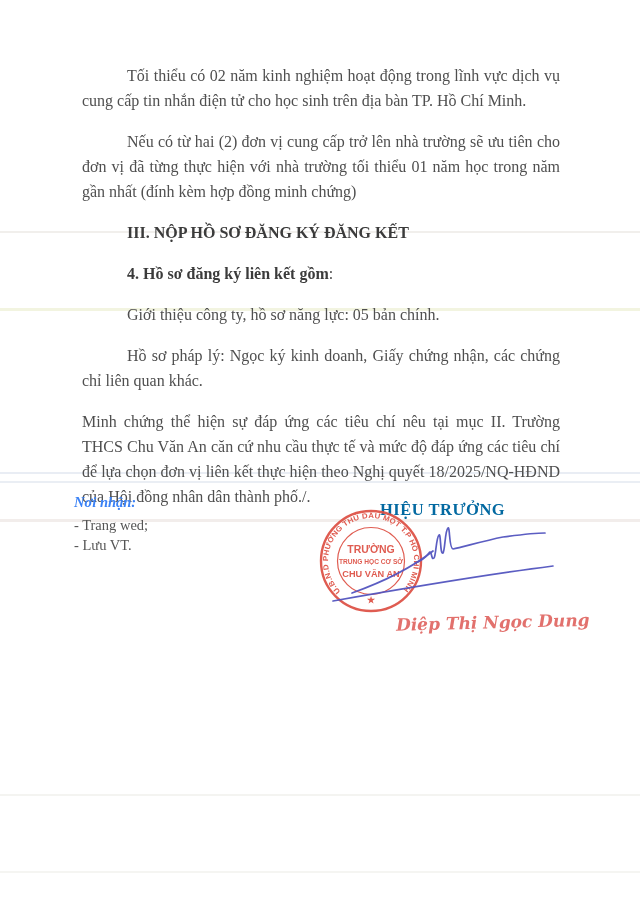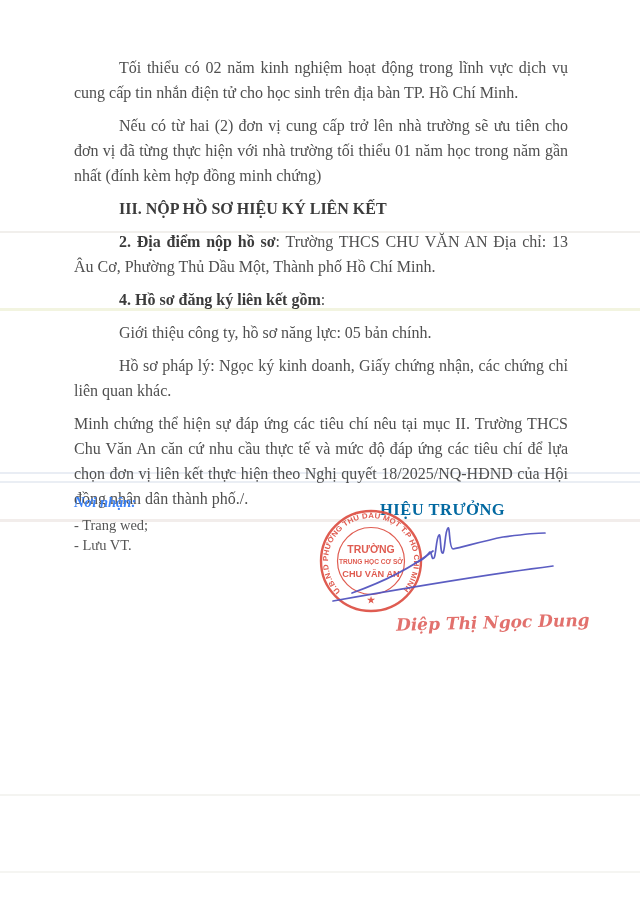--- a/index.html
+++ b/index.html
@@ -11,21 +11,21 @@
     font-family:"Liberation Serif", serif;
   }
   .scanline{position:absolute;left:0;width:640px;pointer-events:none;}
   .content{
     position:absolute;
     left:66px;top:47px;width:510px;
     font-size:16px;line-height:25px;
     color:#4f4f4f;
     text-align:justify;
   }
-  .content p{margin:8px;}
+  .content p{margin:16px;}
   .indent{text-indent:45px;}
   .content b, .heading{color:#3b3b3b;}
   .heading{font-weight:bold;}
   .footer-left{
     position:absolute;left:74px;top:492px;
     font-size:14.5px;line-height:20px;color:#555;
   }
   .recipients-label{font-weight:bold;font-style:italic;color:#3b82f6;margin-bottom:3px;}
   .signer-title{
     position:absolute;left:380px;top:500px;width:100px;
@@ -54,22 +54,21 @@
   <div class="scanline" style="top:308px;height:3px;background:#eef0d6;opacity:.75;"></div>
   <div class="scanline" style="top:472px;height:2px;background:#e9edf4;"></div>
   <div class="scanline" style="top:481px;height:2px;background:#eaeef4;"></div>
   <div class="scanline" style="top:519px;height:3px;background:#efe9e6;opacity:.8;"></div>
   <div class="scanline" style="top:794px;height:2px;background:#f4f4f1;"></div>
   <div class="scanline" style="top:871px;height:2px;background:#f5f5f2;"></div>
 
   <div class="content">
     <p class="indent">Tối thiểu có 02 năm kinh nghiệm hoạt động trong lĩnh vực dịch vụ cung cấp tin nhắn điện tử cho học sinh trên địa bàn TP. Hồ Chí Minh.</p>
     <p class="indent">Nếu có từ hai (2) đơn vị cung cấp trở lên nhà trường sẽ ưu tiên cho đơn vị đã từng thực hiện với nhà trường tối thiểu 01 năm học trong năm gần nhất (đính kèm hợp đồng minh chứng)</p>
-    <p class="indent heading">III. NỘP HỒ SƠ HIỆU KÝ LIÊN KẾT</p>
-    <p class="indent"><b>2. Địa điểm nộp hồ sơ</b><span>: Trường THCS CHU VĂN AN Địa chỉ: 13 Âu Cơ, Phường Thủ Dầu Một, Thành phố Hồ Chí Minh.</span></p>
+    <p class="indent heading">III. NỘP HỒ SƠ ĐĂNG KÝ ĐĂNG KẾT</p>
     <p class="indent"><b>4. Hồ sơ đăng ký liên kết gồm</b><span>:</span></p>
     <p class="indent">Giới thiệu công ty, hồ sơ năng lực: 05 bản chính.</p>
     <p class="indent">Hồ sơ pháp lý: Ngọc ký kinh doanh, Giấy chứng nhận, các chứng chỉ liên quan khác.</p>
     <p>Minh chứng thể hiện sự đáp ứng các tiêu chí nêu tại mục II. Trường THCS Chu Văn An căn cứ nhu cầu thực tế và mức độ đáp ứng các tiêu chí để lựa chọn đơn vị liên kết thực hiện theo Nghị quyết 18/2025/NQ-HĐND của Hội đồng nhân dân thành phố./.</p>
   </div>
 
   <div class="footer-left">
     <div class="recipients-label">Nơi nhận:</div>
     <div>- Trang wed;</div>
     <div>- Lưu VT.</div>

